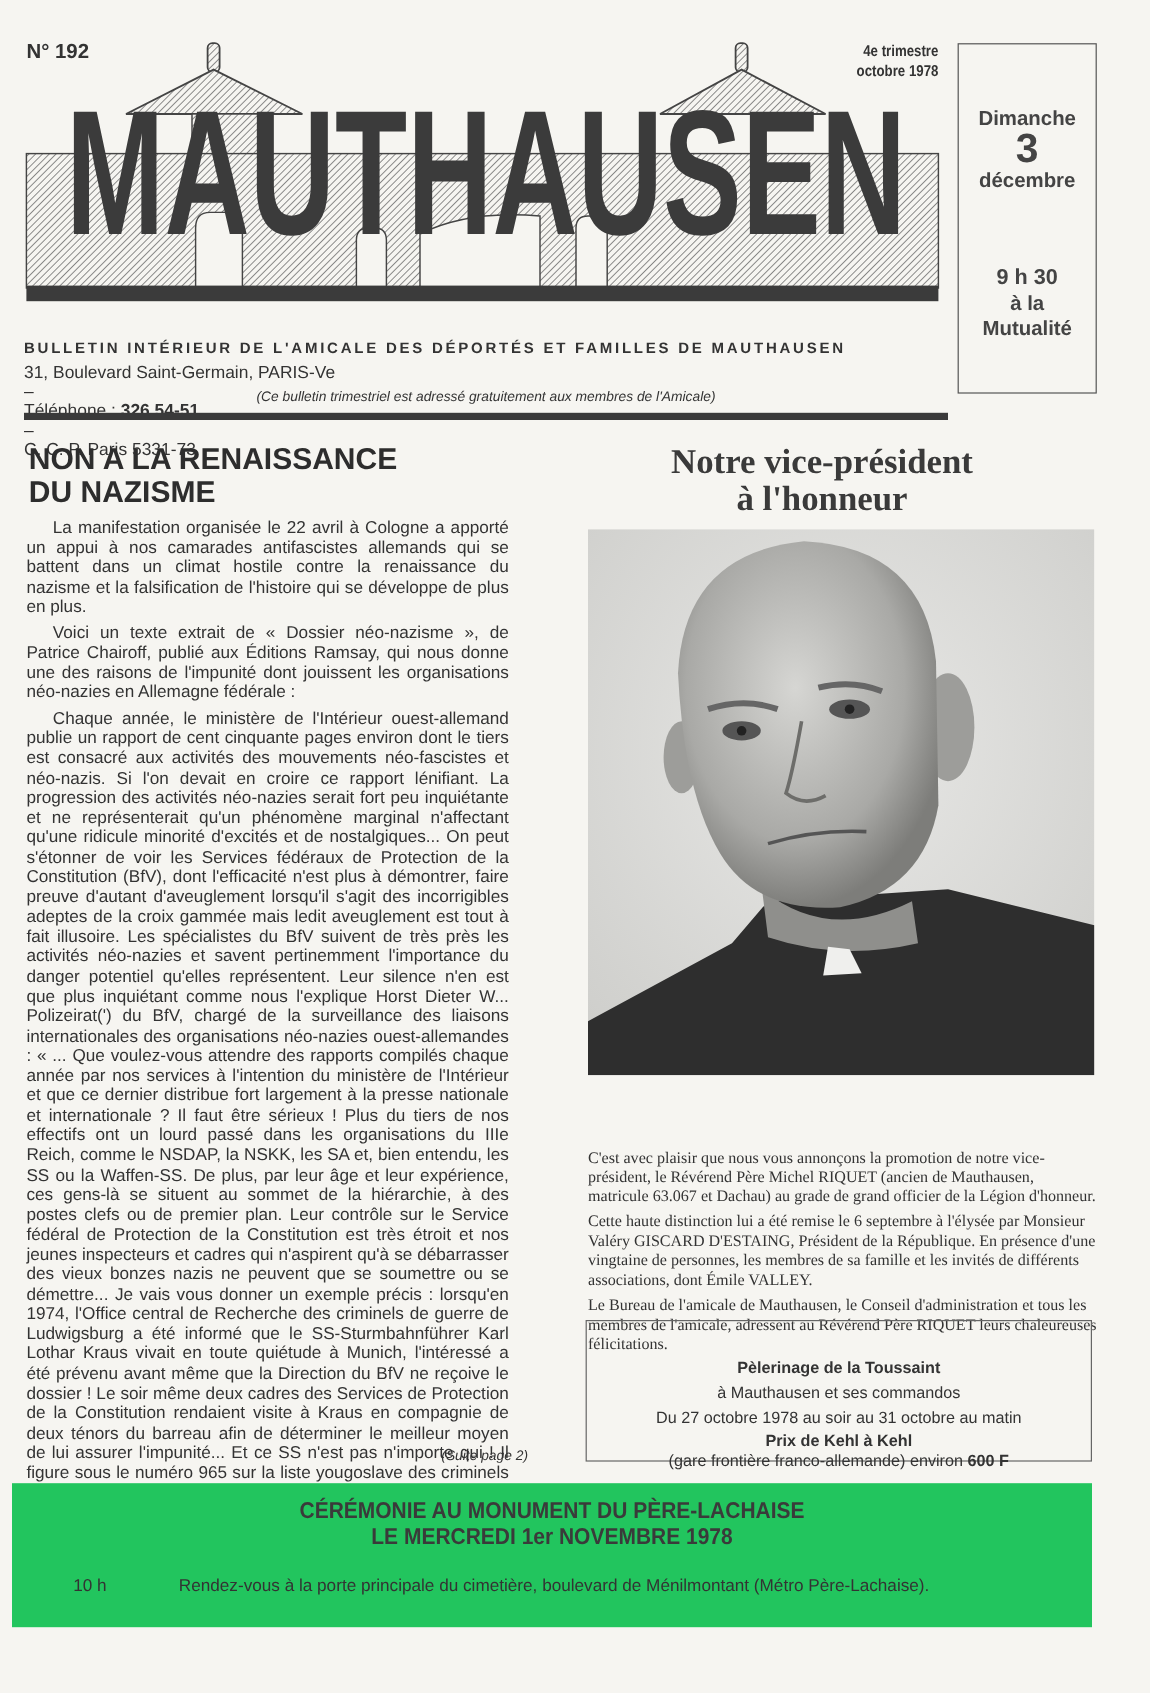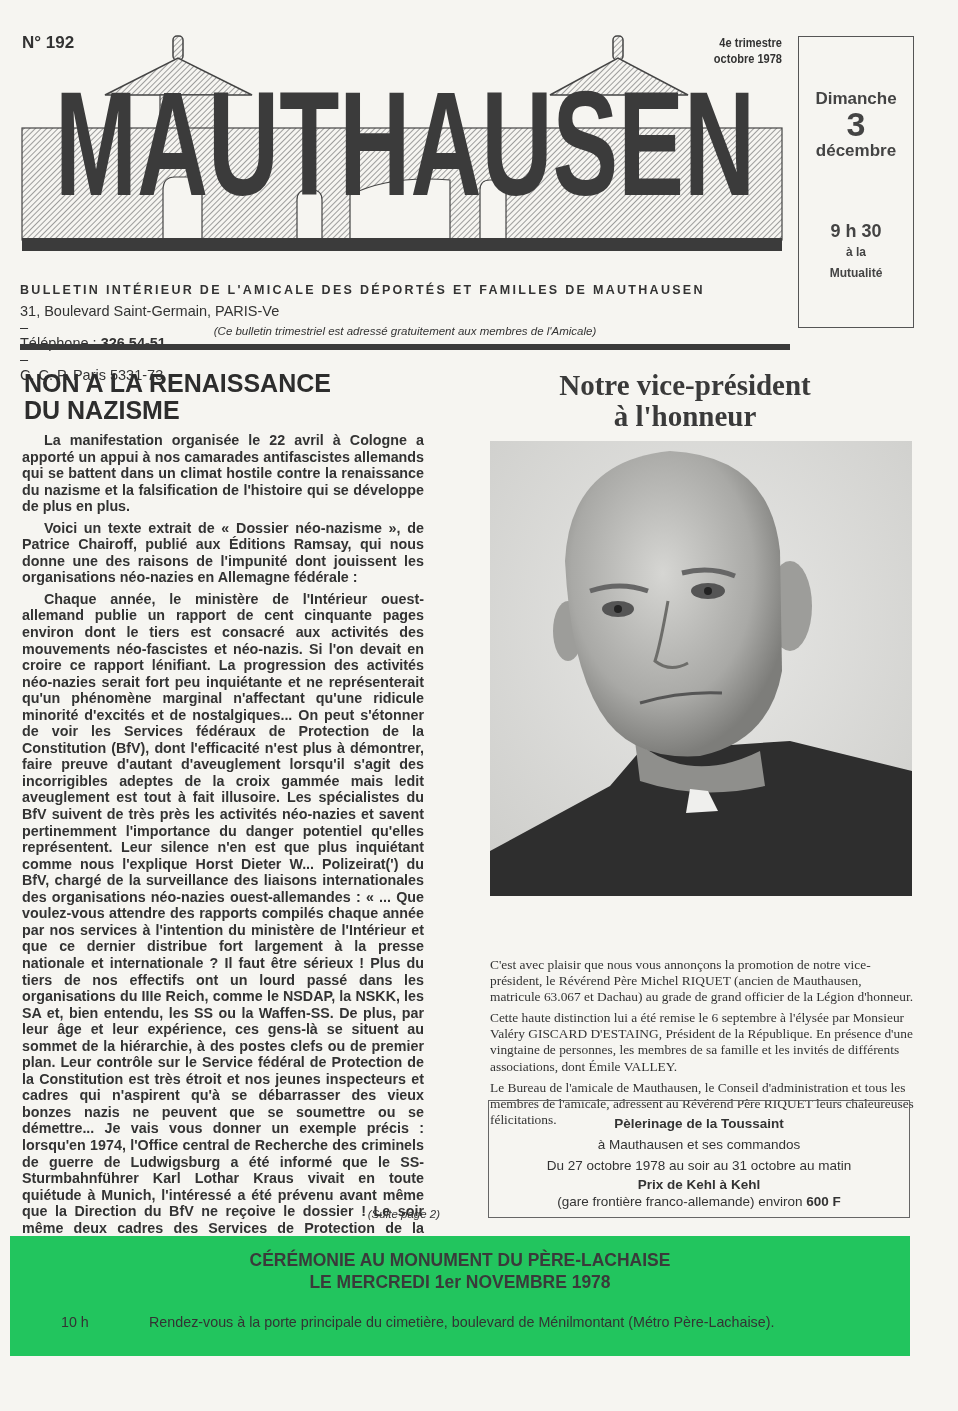--- a/index.html
+++ b/index.html
@@ -12,41 +12,41 @@
 
   
   #issue-no { left: 22px; top: 33px; font-weight: bold; font-size: 17px; color: #333; }
   #quarter { left: 660px; top: 35px; width: 122px; text-align: right; font-family: "Liberation Sans", sans-serif; font-weight: bold; font-size: 13px; line-height: 16px; color: #333; transform: scaleX(0.85); transform-origin: right top; }
   #logo { left: 20px; top: 30px; width: 782px; height: 230px; }
   #date-box { left: 798px; top: 36px; width: 114px; height: 290px; border: 1.5px solid #555; text-align: center; font-weight: bold; color: #444; }
   #date-box .day { margin-top: 52px; font-size: 17px; }
   #date-box .num { font-size: 34px; line-height: 30px; }
   #date-box .month { font-size: 17px; margin-top: 2px; }
   #date-box .time { margin-top: 60px; font-size: 18px; line-height: 21px; }
-  #date-box .where { font-size: 12px; line-height: 21px; }
+  #date-box .where { font-size: 17px; line-height: 21px; }
 
   #bulletin-line { left: 20px; top: 283px; width: 770px; font-weight: bold; font-size: 12.5px; letter-spacing: 2.3px; color: #333; white-space: nowrap; }
   #address-line { left: 20px; top: 303px; width: 770px; font-size: 14.5px; color: #333; display: flex; justify-content: space-between; white-space: nowrap; flex-direction: column; }
   #address-line b { font-weight: bold; margin-top: 36px; }
   #note-line { left: 20px; top: 325px; width: 770px; text-align: center; font-style: italic; font-size: 11.5px; color: #333; }
   #head-rule { left: 20px; top: 344px; width: 770px; height: 6px; background: #3a3a3a; }
 
   
   #art-title { left: 24px; top: 370px; width: 416px; text-align: left; font-weight: bold; font-size: 25px; line-height: 27px; color: #2d2d2d; }
   #art-body { left: 22px; top: 432px; width: 420px; font-size: 14.3px; line-height: 16.55px; color: #333; text-align: justify; }
-  #art-body p { margin: 0 18px 5px 0; text-indent: 22px; font-weight: bold; }
+  #art-body p { margin: 0 18px 5px 0; text-indent: 22px; }
   #art-suite { left: 300px; top: 1208px; width: 140px; text-align: right; font-style: italic; font-size: 11.5px; color: #333; }
 
   
   #vp-title { left: 490px; top: 370px; width: 390px; text-align: center; font-family: "Liberation Serif", "DejaVu Serif", serif; font-weight: bold; font-size: 29px; line-height: 31px; color: #3a3a3a; }
   #photo { left: 490px; top: 441px; width: 422px; height: 455px; }
   #vp-body { left: 490px; top: 910px; width: 424px; font-family: "Liberation Serif", "DejaVu Serif", serif; font-size: 13.4px; line-height: 16.1px; color: #333; margin-top: 47px; }
   #vp-body p { margin: 0 0 5px 0; }
 
-  #pilgrim-box { left: 488px; top: 1100px; width: 422px; height: 118px; border: 1.5px solid #666; text-align: center; font-size: 13.5px; line-height: 21px; color: #333; padding-top: 12px; box-sizing: border-box; }
+  #pilgrim-box { left: 488px; top: 1100px; width: 422px; height: 118px; border: 1.5px solid #666; text-align: center; font-size: 13.5px; line-height: 21px; color: #333; padding-top: 28px; box-sizing: border-box; }
   #pilgrim-box .b { font-weight: bold; }
 
   
   #ceremony { left: 10px; top: 1236px; width: 900px; height: 120px; background: #22c55e; }
   #cer-title { left: 0; top: 13px; width: 100%; text-align: center; font-weight: bold; font-size: 19px; line-height: 22px; color: #3a3a3a; transform: scaleX(0.92); }
   .cer-row { left: 22px; font-size: 14.3px; color: #333; display: flex; white-space: nowrap; margin-left: 29px; }
   .cer-row .t { width: 88px; }
 </style>
 </head>
 <body>

